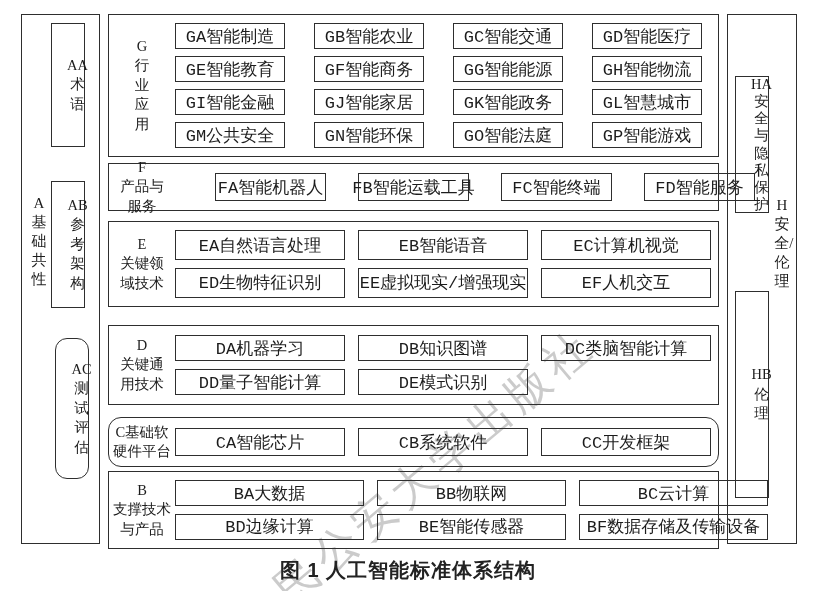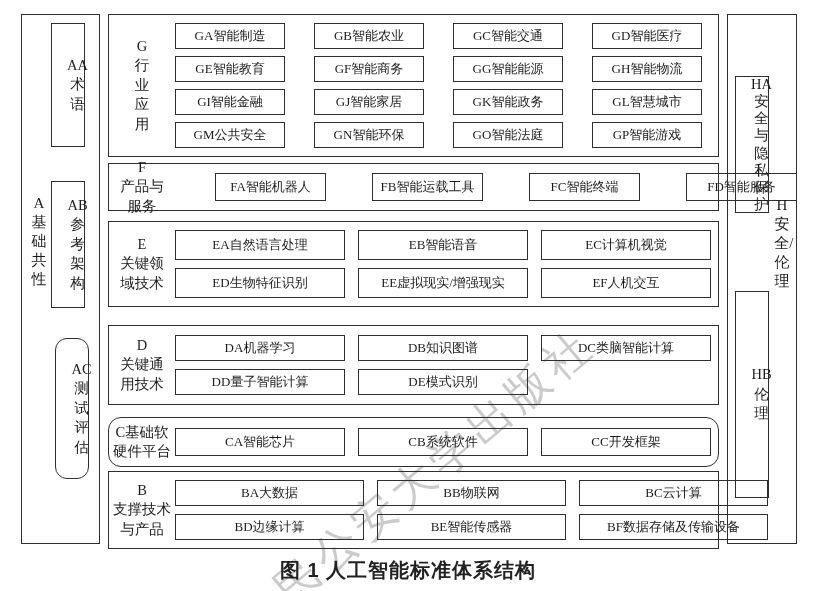--- a/index.html
+++ b/index.html
@@ -46,28 +46,28 @@
     width:66px;flex:0 0 66px;display:flex;flex-direction:column;align-items:center;
     justify-content:center;font-size:14.5px;line-height:19.5px;text-align:center;
   }
   .sec-items{
     flex:1;display:flex;flex-direction:column;justify-content:space-evenly;
     padding:1px 0;
   }
   .irow{display:flex;}
   .cell{
     box-sizing:border-box;border:1.2px solid #2e2e2e;display:flex;align-items:center;
-    justify-content:center;font-size:13px;white-space:nowrap;
+    justify-content:center;font-size:17px;white-space:nowrap;font-family:Liberation Mono, monospace;
   }
   .sec-G{height:143px;margin-bottom:6px;}
   .sec-G .cell{width:110px;height:26px;}
   .sec-G .irow{gap:29px;}
   .sec-F{height:48px;margin-bottom:10px;}
   .sec-F .cell{width:111px;height:28px;}
-  .sec-F .irow{gap:46px;padding-left:40px;}
+  .sec-F .irow{gap:32px;padding-left:40px;}
   .sec-E{height:86px;margin-bottom:18px;}
   .sec-E .cell{width:170px;height:30px;}
   .sec-E .irow{gap:13px;}
   .sec-D{height:80px;margin-bottom:12px;}
   .sec-D .cell{width:170px;height:26px;}
   .sec-D .irow{gap:13px;}
   .sec-C{height:50px;margin-bottom:4px;border-radius:13px;}
   .sec-C .cell{width:170px;height:28px;}
   .sec-C .irow{gap:13px;}
   .sec-B{height:78px;}

